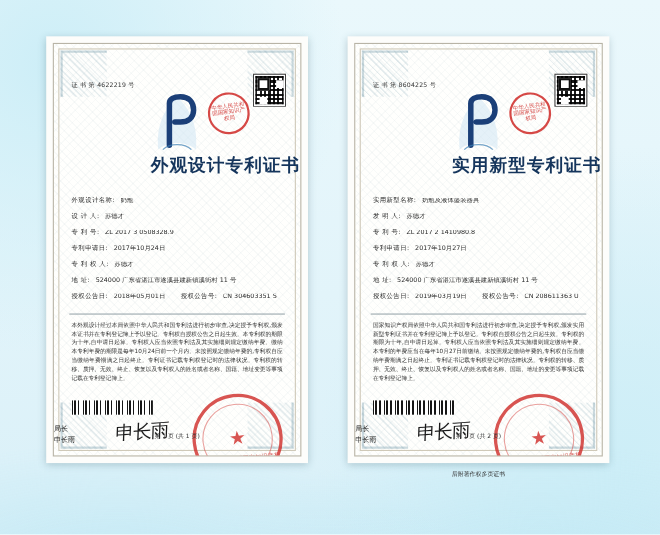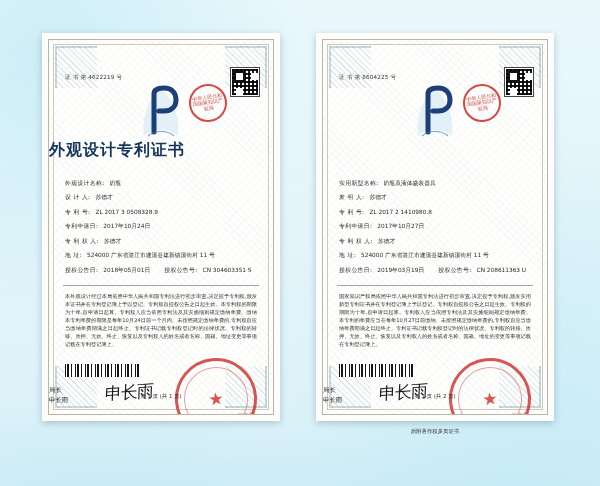--- a/index.html
+++ b/index.html
@@ -147,21 +147,21 @@
     line-height: 1.05;
     text-align: center;
     transform: rotate(-8deg);
   }
 
   .cert-title {
     position: absolute;
     left: 0;
     right: 0;
     top: 100px;
-    text-align: left;
+    text-align: right;
     font-family: "DejaVu Serif", "Liberation Serif", serif;
     font-size: 16px;
     font-weight: bold;
     color: #15355c;
     letter-spacing: 1px;
   }
 
   .fields {
     position: absolute;
     left: 16px;
@@ -397,20 +397,21 @@
           <path d="M20 56 C18 40 22 22 37 8 C52 22 56 40 54 56 C46 48 28 48 20 56 Z" fill="#cfe6f4" opacity=".55"></path>
           <path d="M30 52 L30 14 C30 10 34 8 40 8 C48 8 52 13 52 20 C52 27 47 31 40 31 L35 31" fill="none" stroke="#1b3f78" stroke-width="5" stroke-linecap="round" stroke-linejoin="round"></path>
           <path d="M24 56 C30 50 44 50 50 56" fill="none" stroke="#3b7fb4" stroke-width="1.2" opacity=".7"></path>
         </svg>
       </div>
 
       <div class="red-seal-top">
         <span>中华人民共和国国家知识产权局</span>
       </div>
 
+      <div class="cert-title">实用新型专利证书</div>
 
       <div class="fields">
         <div class="field-row">
           <span class="field-label">实用新型名称:</span>
           <span class="field-value">奶瓶及液体盛装器具</span>
         </div>
         <div class="field-row">
           <span class="field-label">发 明 人:</span>
           <span class="field-value">苏德才</span>
         </div>

